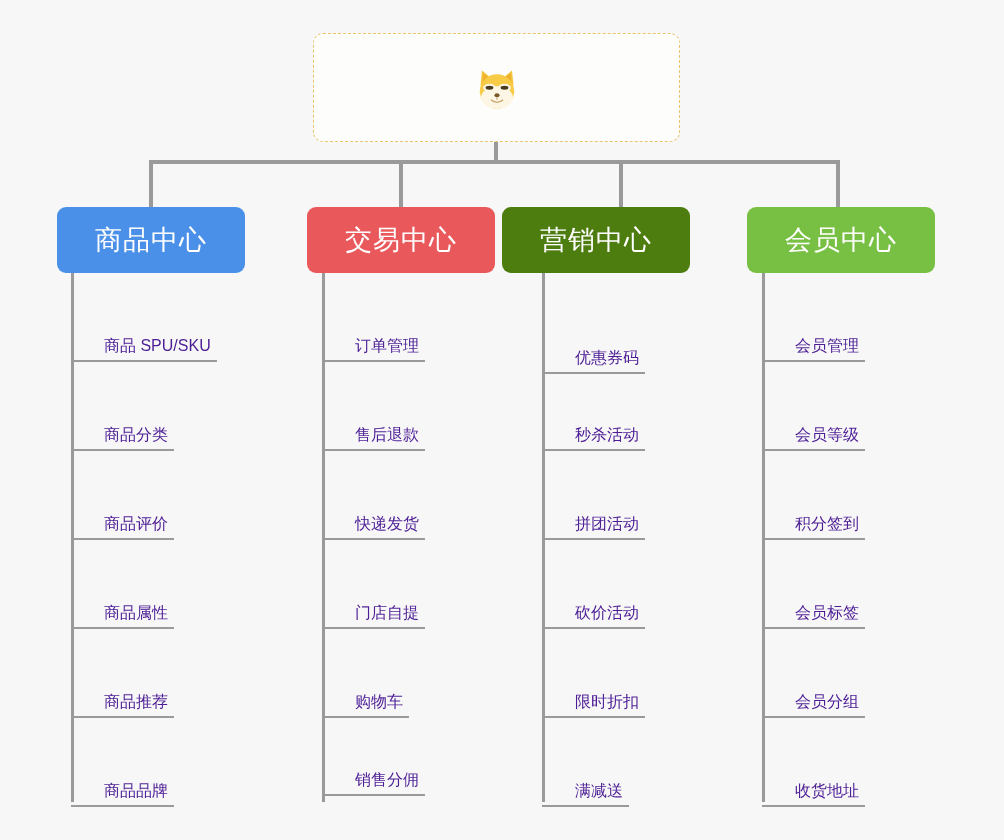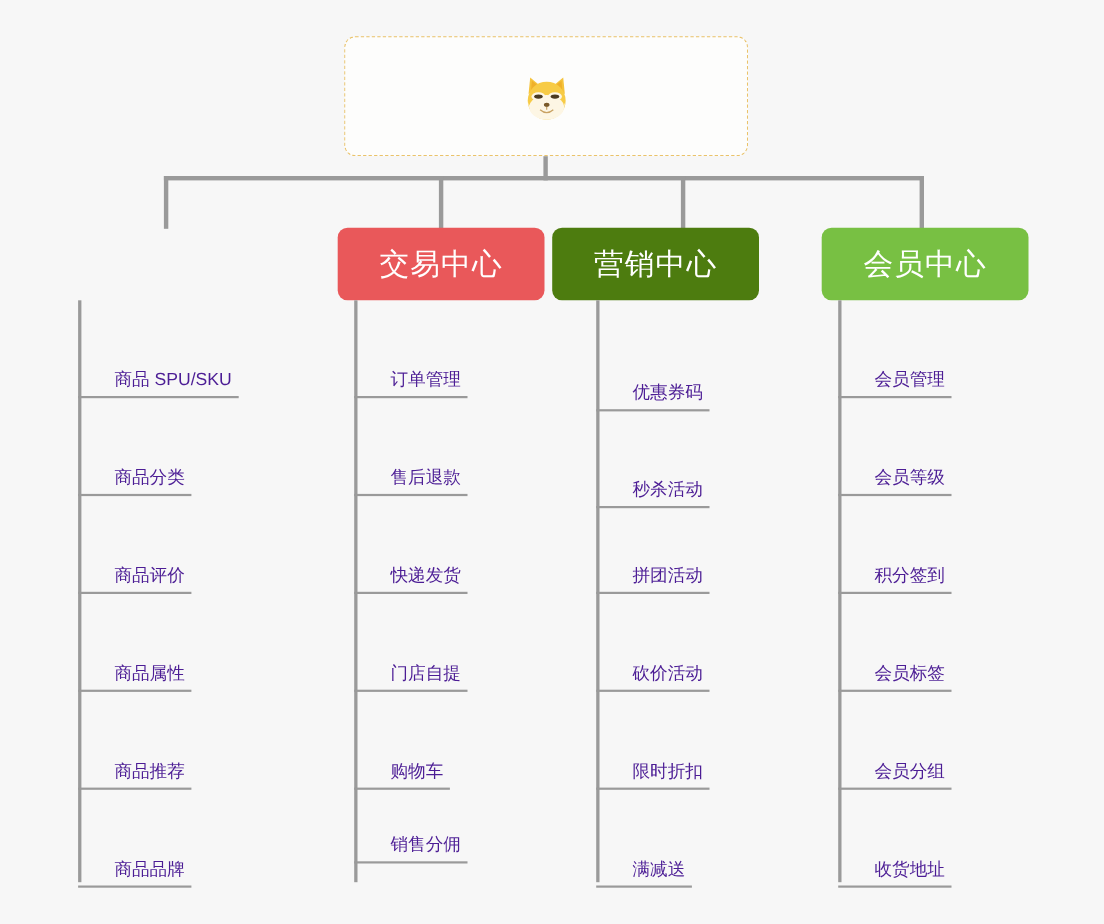--- a/index.html
+++ b/index.html
@@ -139,20 +139,23 @@
     </span>
   </div>
 
   <div class="conn conn-v" style="left: 494px; top: 142px; height: 22px; background: rgb(154, 154, 154);"></div>
   <div class="conn conn-h" style="left: 149px; top: 160px; width: 691px; background: rgb(154, 154, 154);"></div>
   <div class="conn conn-v" style="left: 149px; top: 160px; height: 48px; background: rgb(154, 154, 154);"></div>
   <div class="conn conn-v" style="left: 399px; top: 160px; height: 48px; background: rgb(154, 154, 154);"></div>
   <div class="conn conn-v" style="left: 619px; top: 160px; height: 48px; background: rgb(154, 154, 154);"></div>
   <div class="conn conn-v" style="left: 836px; top: 160px; height: 48px; background: rgb(154, 154, 154);"></div>
 
+  <div class="cat-box" style="left: 57px; background: rgb(74, 144, 232);">
+    <span class="cat-label">商品中心</span>
+  </div>
   <div class="cat-box" style="left: 307px; background: rgb(233, 88, 90);">
     <span class="cat-label">交易中心</span>
   </div>
   <div class="cat-box" style="left: 502px; background: #4d7c0f;">
     <span class="cat-label">营销中心</span>
   </div>
   <div class="cat-box" style="left: 747px; background: rgb(120, 192, 67);">
     <span class="cat-label">会员中心</span>
   </div>
 
@@ -188,31 +191,31 @@
       </div>
     <div class="leaf-item" style="top:178px;">
         <span class="leaf-text">快递发货</span>
       </div>
     <div class="leaf-item" style="top:267px;">
         <span class="leaf-text">门店自提</span>
       </div>
     <div class="leaf-item" style="top:356px;">
         <span class="leaf-text">购物车</span>
       </div>
-    <div class="leaf-item" style="top:423px;">
+    <div class="leaf-item" style="top:434px;">
         <span class="leaf-text">销售分佣</span>
       </div>
   </div>
 
   <div class="leaf-col" style="left:542px;">
     <div class="leaf-rail" style="height:529px;"></div>
     <div class="leaf-item" style="top:0px;margin-top:12px;">
         <span class="leaf-text">优惠券码</span>
       </div>
-    <div class="leaf-item" style="top:100px;">
+    <div class="leaf-item" style="top:89px;">
         <span class="leaf-text">秒杀活动</span>
       </div>
     <div class="leaf-item" style="top:178px;">
         <span class="leaf-text">拼团活动</span>
       </div>
     <div class="leaf-item" style="top:267px;">
         <span class="leaf-text">砍价活动</span>
       </div>
     <div class="leaf-item" style="top:356px;">
         <span class="leaf-text">限时折扣</span>

